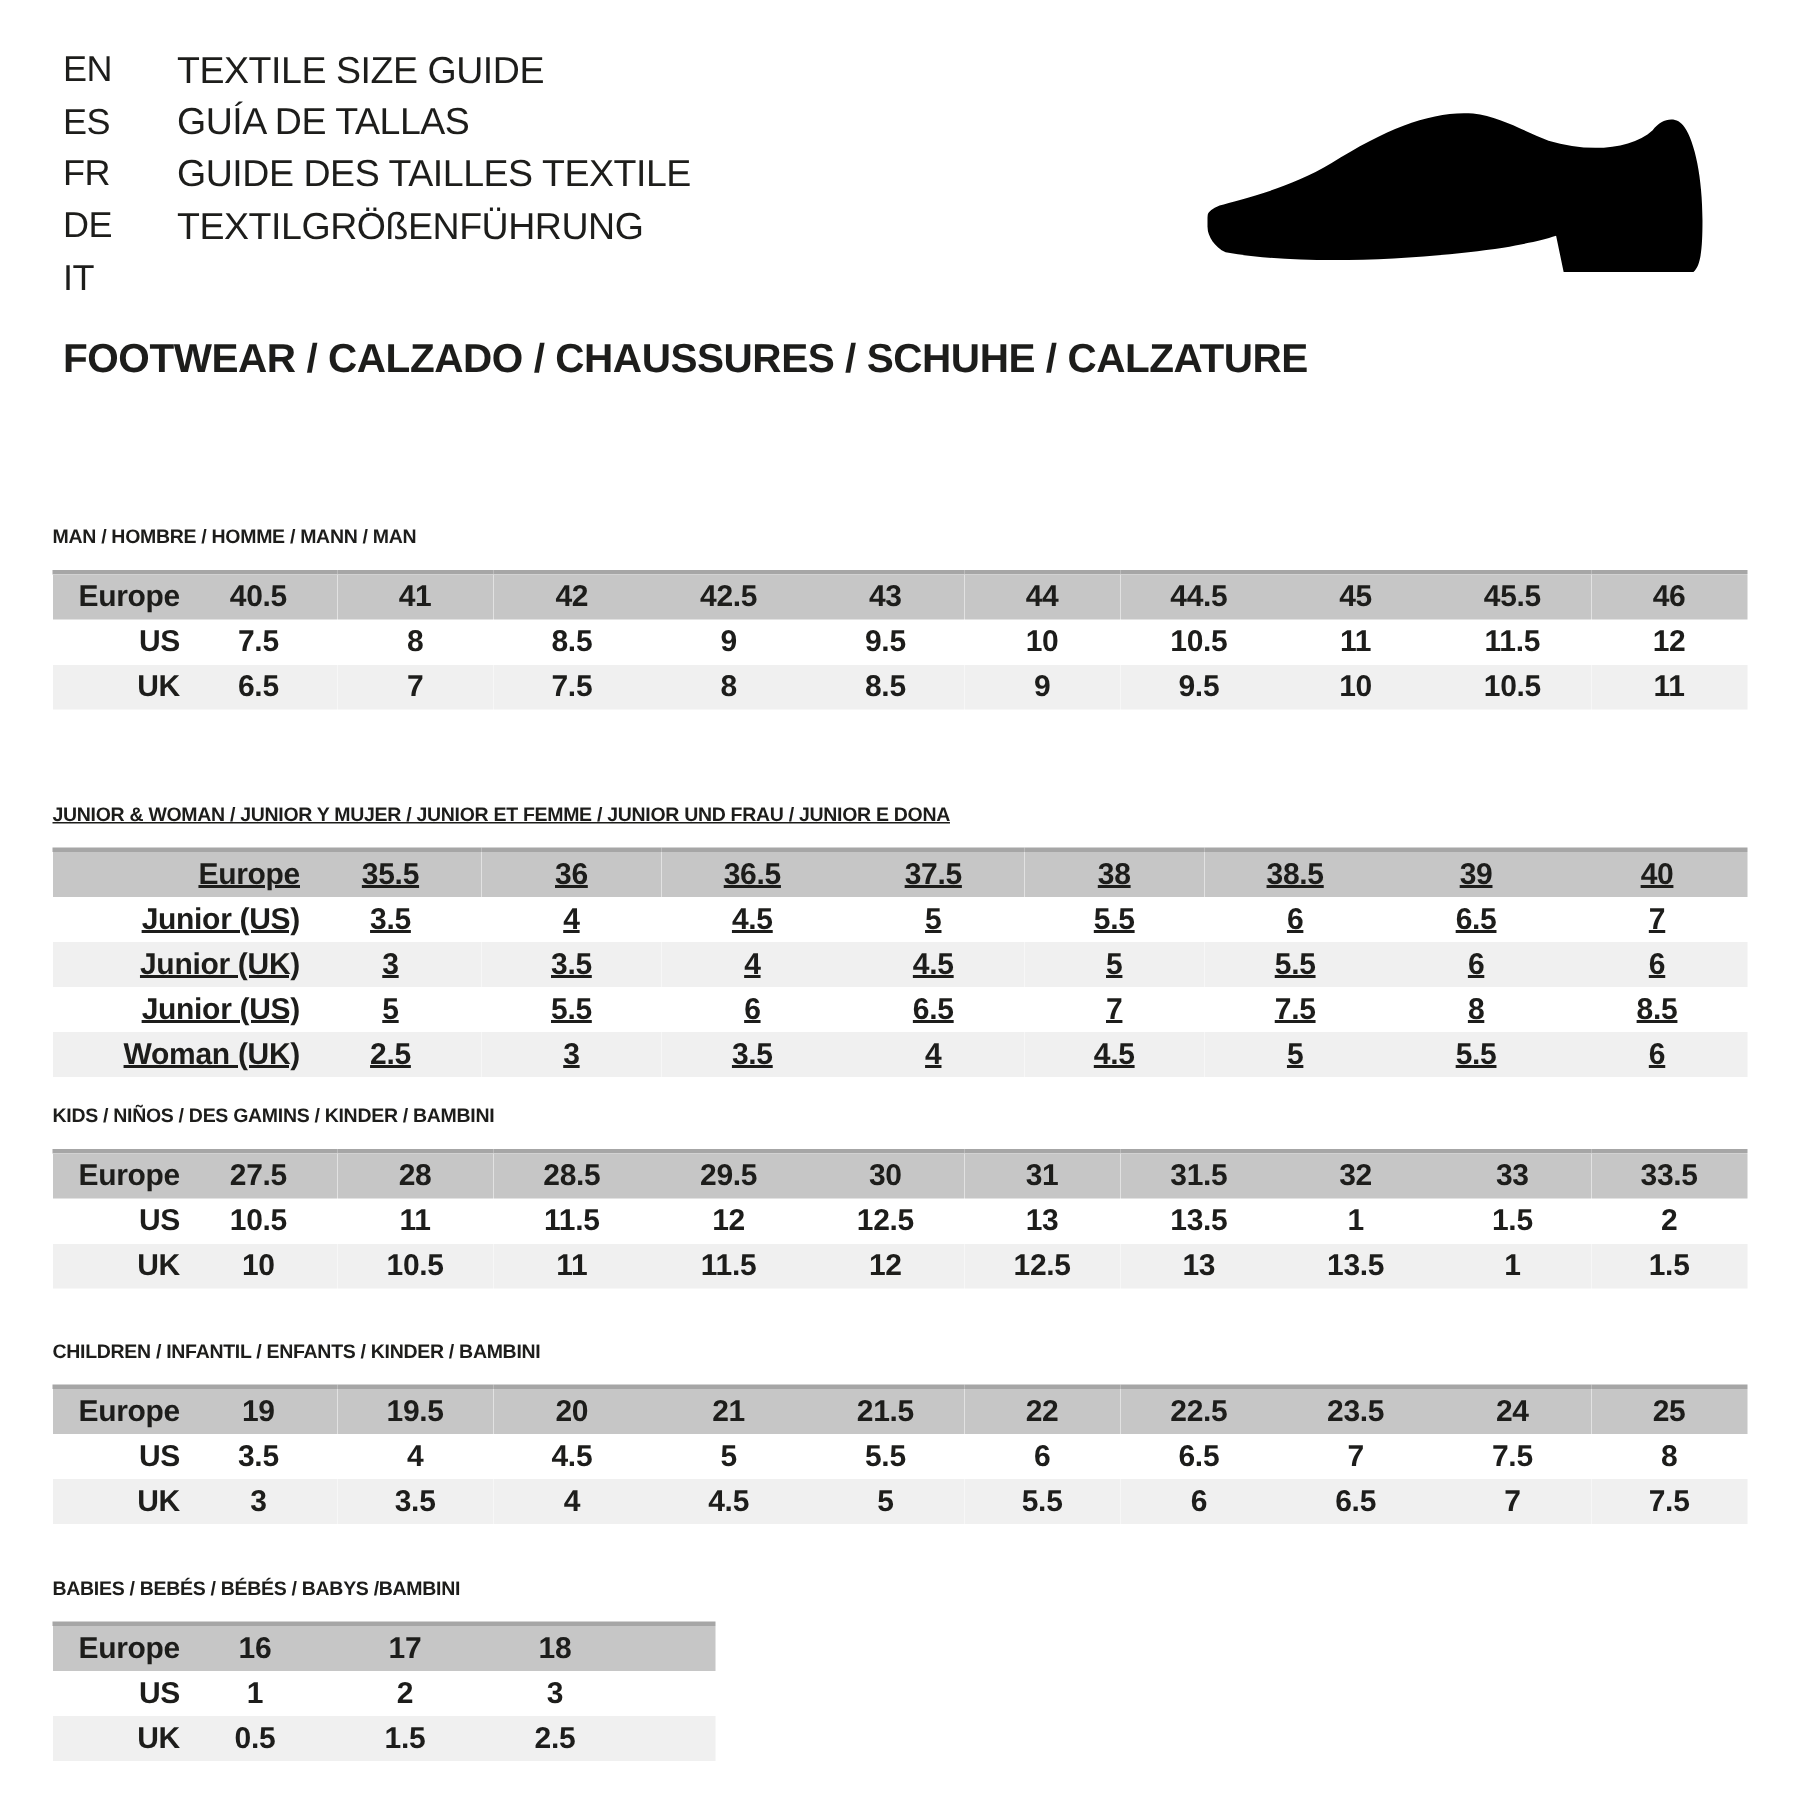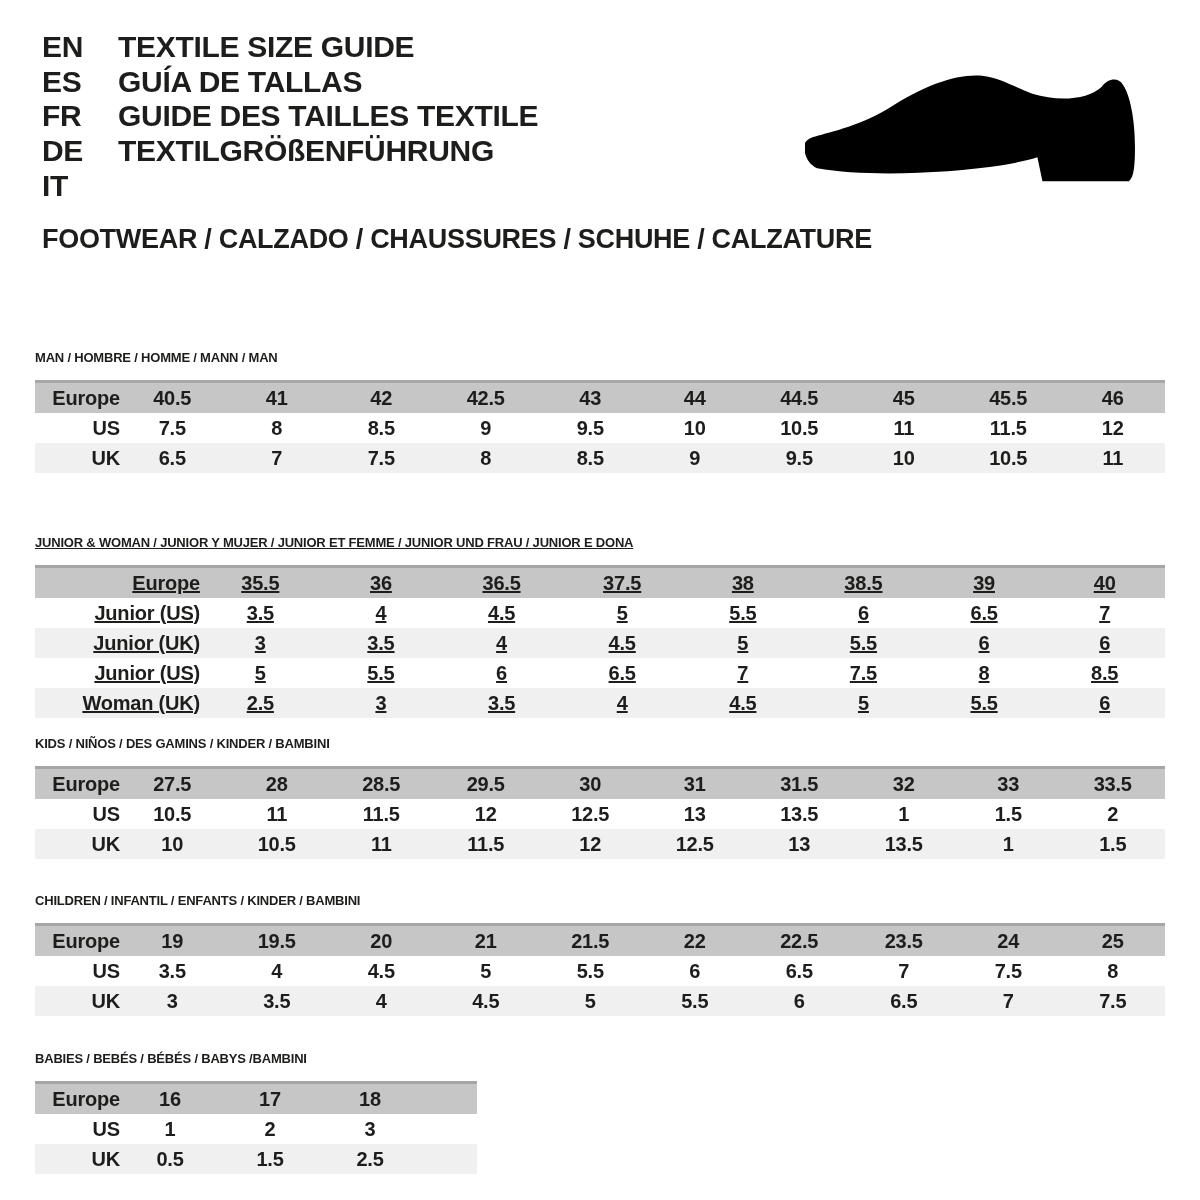--- a/index.html
+++ b/index.html
@@ -3,22 +3,22 @@
 <meta charset="utf-8">
 <style>
   html,body{margin:0;padding:0;background:#fff;}
   #canvas{
     position:relative;width:1200px;height:1200px;background:#ffffff;overflow:hidden;
     font-family:"Liberation Sans","DejaVu Sans",sans-serif;color:#1d1d1b;
   }
   
   .lang-list{position:absolute;left:42px;top:30px;}
   .lang-row{display:flex;height:34.6px;align-items:center;}
-  .lang-code{width:76px;font-size:30px;font-weight:700;letter-spacing:-0.3px;}
-  .lang-label{font-size:30px;font-weight:700;letter-spacing:-0.3px;white-space:nowrap;}
+  .lang-code{width:76px;font-size:24px;font-weight:400;letter-spacing:-0.3px;}
+  .lang-label{font-size:25px;font-weight:400;letter-spacing:-0.3px;white-space:nowrap;}
   
   .category-line{
     position:absolute;left:42px;top:224px;font-size:27px;font-weight:700;letter-spacing:-0.3px;white-space:nowrap;
   }
   
   .shoe-wrap{position:absolute;left:805px;top:72px;width:332px;height:112px;}
   .shoe-wrap svg{display:block;width:100%;height:100%;}
   
   .section{position:absolute;left:35px;}
   .sec-man{top:347px;}

